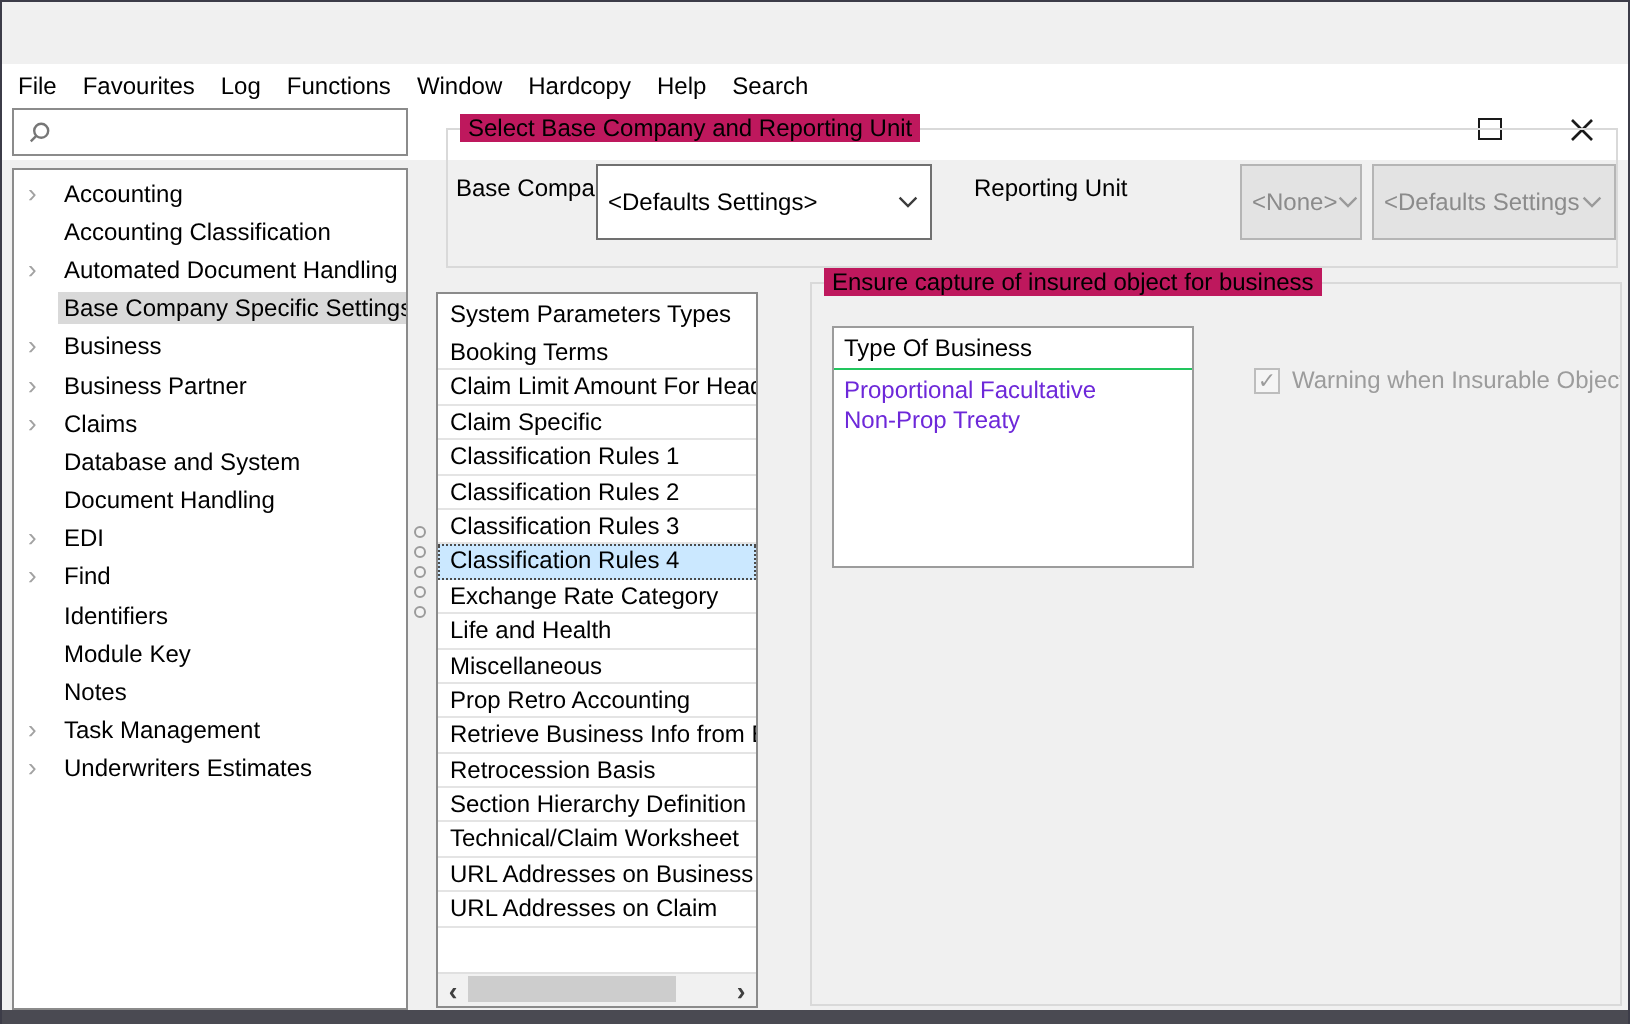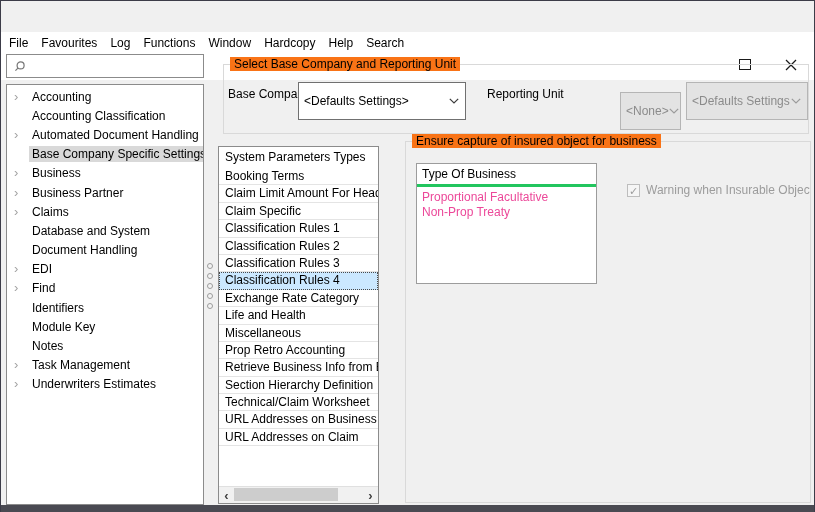--- a/index.html
+++ b/index.html
@@ -32,21 +32,21 @@
   .tree-row{height:19.2px;display:flex;align-items:center;padding-left:7px;cursor:default;}
   .tree-chevron{width:15px;flex:none;color:#a2a2a2;font-size:13px;line-height:10px;text-align:left;}
   .tree-label{padding:1px 3px;white-space:nowrap;}
   .tree-label.selected{background:#d9d9d9;}
   
   .splitter{position:absolute;left:204px;top:83px;width:11px;height:421px;}
   .splitter-dots{position:absolute;left:2px;top:179px;display:flex;flex-direction:column;gap:4px;}
   .dot{width:4px;height:4px;border:1px solid #9b9b9b;border-radius:50%;background:#f4f4f4;}
   
   .groupbox{position:absolute;border:1px solid #d9d9d9;box-sizing:border-box;}
-  .legend{position:absolute;top:-8px;left:6px;background:#f97316;padding:0 4px;white-space:nowrap;}
+  .legend{position:absolute;top:-8px;left:6px;background:#be185d;padding:0 4px;white-space:nowrap;}
   .top-group{left:222px;top:63px;width:586px;height:70px;}
   .right-group{left:404px;top:140px;width:406px;height:362px;}
   .field-label{position:absolute;white-space:nowrap;}
   
   .combo{position:absolute;height:38px;box-sizing:border-box;display:flex;align-items:center;
     padding-left:5px;white-space:nowrap;overflow:hidden;}
   .combo.enabled{background:#fff;border:1px solid #707070;color:#000;}
   .combo.disabled{background:#e3e3e3;border:1px solid #b5b5b5;color:#8b8b8b;}
   .combo .chev{margin-left:auto;margin-right:6px;flex:none;}
   
@@ -59,24 +59,24 @@
     border-bottom-color:transparent;}
   .h-scroll{position:absolute;left:0;right:0;bottom:0;height:16px;background:#f1f1f1;
     border-top:1px solid #e0e0e0;}
   .h-arrow{position:absolute;top:0;width:15px;height:100%;display:flex;align-items:center;
     justify-content:center;color:#3f3f3f;font-size:13px;font-weight:bold;}
   .h-arrow.left{left:0;} .h-arrow.right{right:0;}
   .h-thumb{position:absolute;left:15px;top:1px;height:13px;width:104px;background:#cdcdcd;}
   
   .tob-table{position:absolute;left:10px;top:21px;width:181px;height:121px;background:#fff;
     border:1px solid #9c9c9c;box-sizing:border-box;}
-  .tob-header{height:20px;line-height:20px;padding-left:5px;border-bottom:3px solid #22c55e;
+  .tob-header{height:20px;line-height:20px;padding-left:5px;border-bottom:1px solid #22c55e;
     white-space:nowrap;overflow:hidden;}
   .tob-body{padding-top:3px;}
-  .tob-row{color:#ec4899;padding-left:5px;line-height:15px;white-space:nowrap;overflow:hidden;}
+  .tob-row{color:#6d28d9;padding-left:5px;line-height:15px;white-space:nowrap;overflow:hidden;}
   
   .warn-wrap{position:absolute;left:221px;top:41px;width:183px;display:flex;align-items:center;
     white-space:nowrap;overflow:hidden;}
   .checkbox{width:13px;height:13px;flex:none;border:1px solid #bdbdbd;background:#f5f5f5;
     color:#9c9c9c;font-size:11px;line-height:12px;text-align:center;margin-right:6px;box-sizing:border-box;}
   .warn-label{color:#9c9c9c;}
   
   .bottom-band{position:absolute;left:0;right:0;bottom:0;height:7px;background:#4a4a52;}
 </style>
 </head>
@@ -205,21 +205,21 @@
   <div class="groupbox top-group">
     <span class="legend">Select Base Company and Reporting Unit</span>
     <span class="field-label" style="left:4px;top:22px;">Base Company</span>
     <div class="combo enabled" style="left:74px;top:17px;width:168px;">
       <span>&lt;Defaults Settings&gt;</span>
       <svg class="chev" width="10" height="6" viewBox="0 0 10 6">
         <polyline points="0.8,0.8 5,5 9.2,0.8" fill="none" stroke="#3c3c3c" stroke-width="1.2"></polyline>
       </svg>
     </div>
     <span class="field-label" style="left:263px;top:22px;">Reporting Unit</span>
-    <div class="combo disabled" style="left:396px;top:27px;width:61px;">
+    <div class="combo disabled" style="left:396px;top:17px;width:61px;">
       <span>&lt;None&gt;</span>
       <svg class="chev" width="10" height="6" viewBox="0 0 10 6">
         <polyline points="0.8,0.8 5,5 9.2,0.8" fill="none" stroke="#9a9a9a" stroke-width="1.2"></polyline>
       </svg>
     </div>
     <div class="combo disabled" style="left:462px;top:17px;width:122px;">
       <span>&lt;Defaults Settings</span>
       <svg class="chev" width="10" height="6" viewBox="0 0 10 6">
         <polyline points="0.8,0.8 5,5 9.2,0.8" fill="none" stroke="#9a9a9a" stroke-width="1.2"></polyline>
       </svg>
@@ -234,20 +234,21 @@
         <div class="param-row">Claim Specific</div>
         <div class="param-row">Classification Rules 1</div>
         <div class="param-row">Classification Rules 2</div>
         <div class="param-row">Classification Rules 3</div>
         <div class="param-row selected">Classification Rules 4</div>
         <div class="param-row">Exchange Rate Category</div>
         <div class="param-row">Life and Health</div>
         <div class="param-row">Miscellaneous</div>
         <div class="param-row">Prop Retro Accounting</div>
         <div class="param-row">Retrieve Business Info from External S</div>
+        <div class="param-row">Retrocession Basis</div>
         <div class="param-row">Section Hierarchy Definition</div>
         <div class="param-row">Technical/Claim Worksheet</div>
         <div class="param-row">URL Addresses on Business</div>
         <div class="param-row">URL Addresses on Claim</div>
       </div>
     <div class="h-scroll">
       <div class="h-arrow left">‹</div>
       <div class="h-thumb"></div>
       <div class="h-arrow right">›</div>
     </div>

